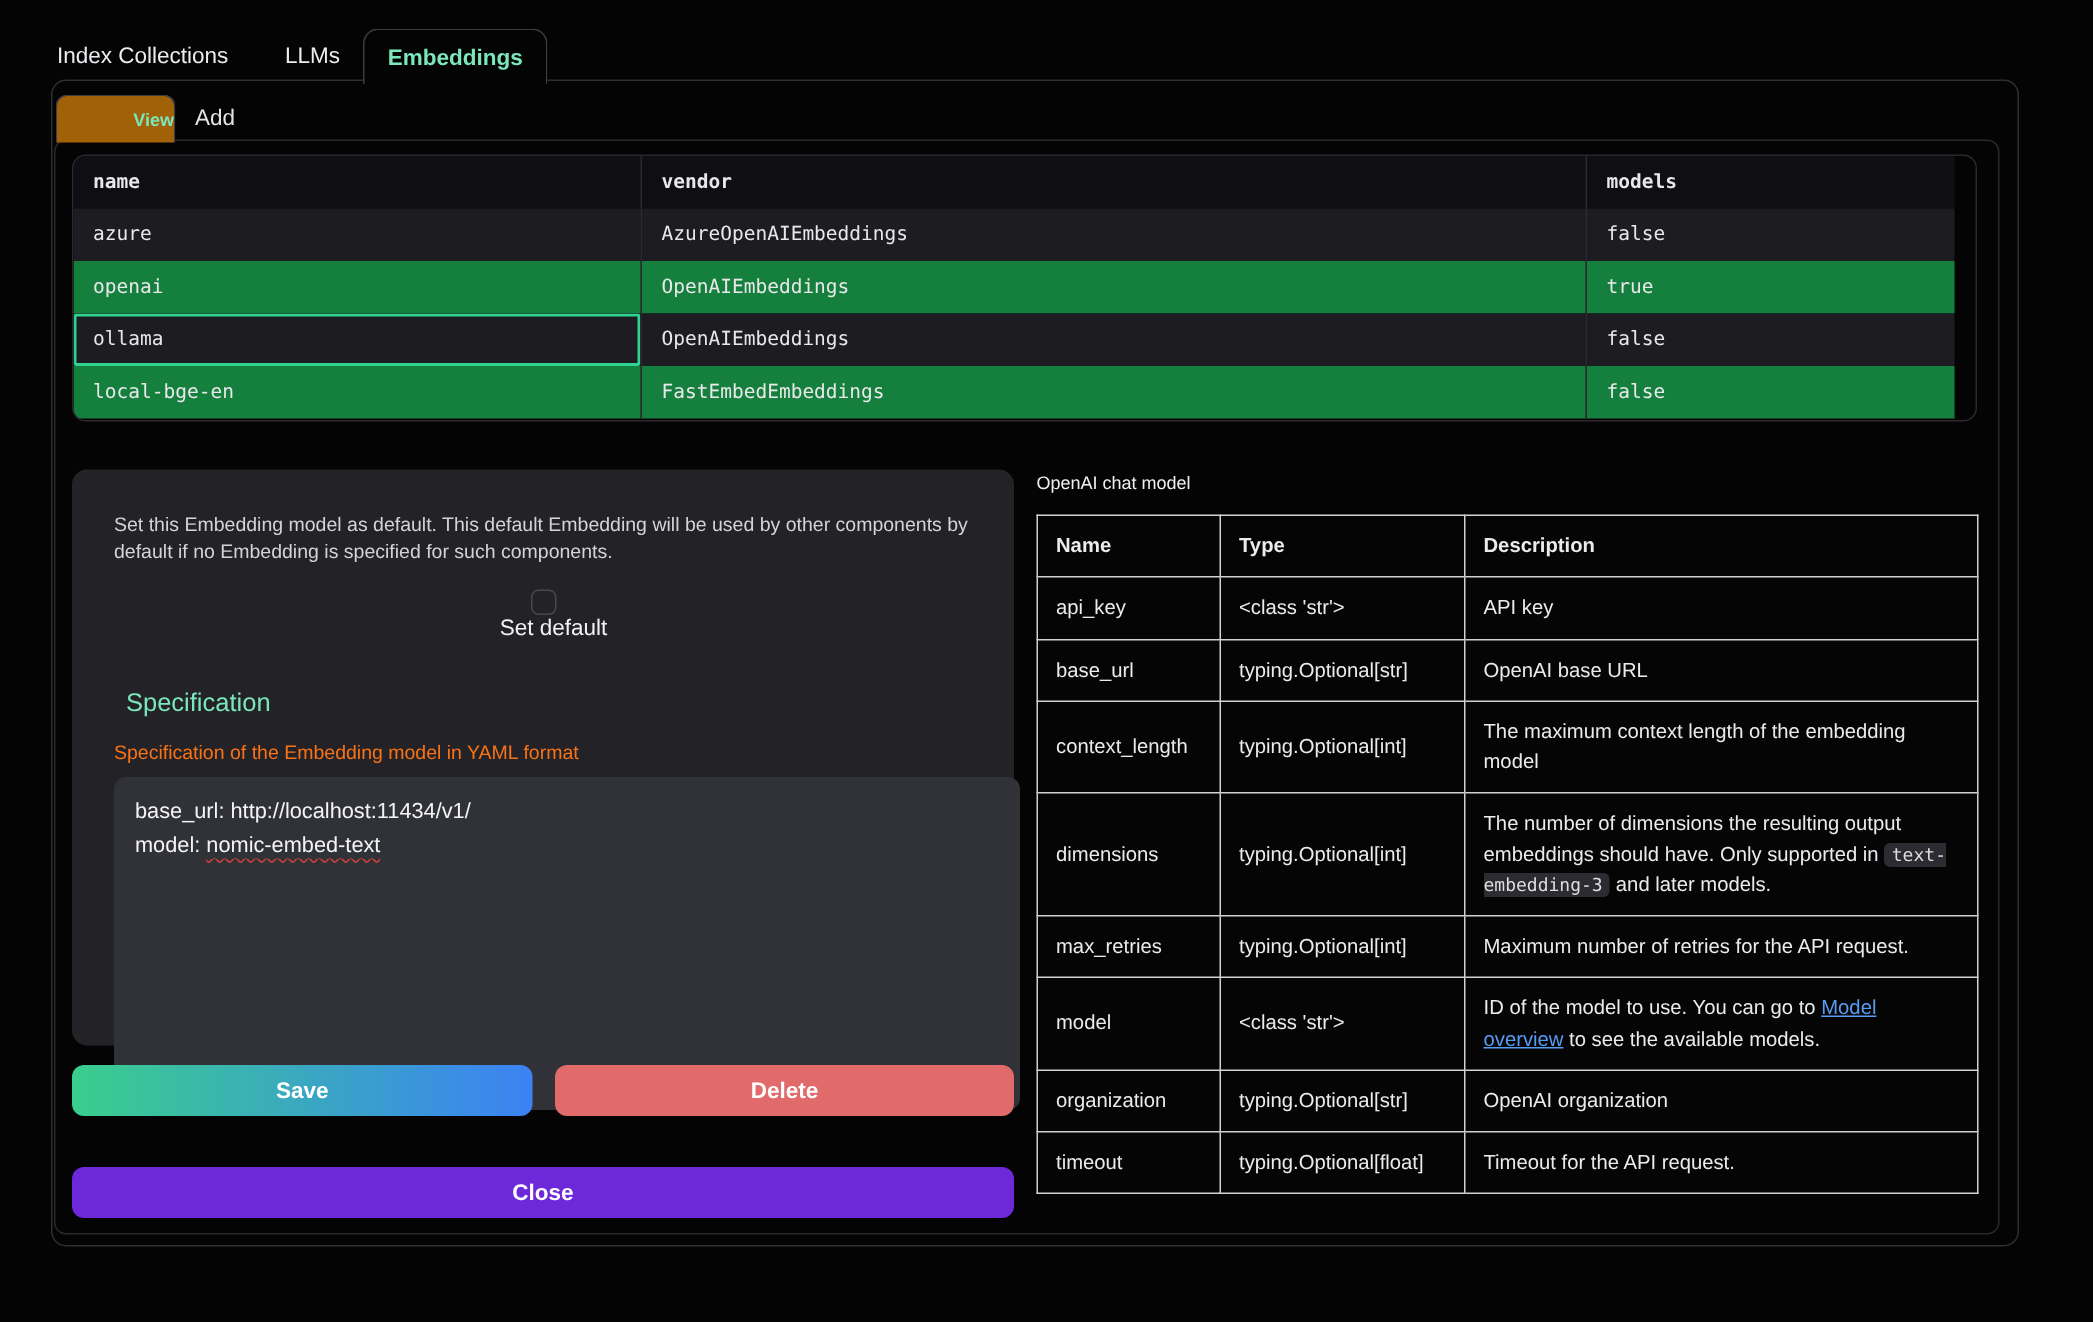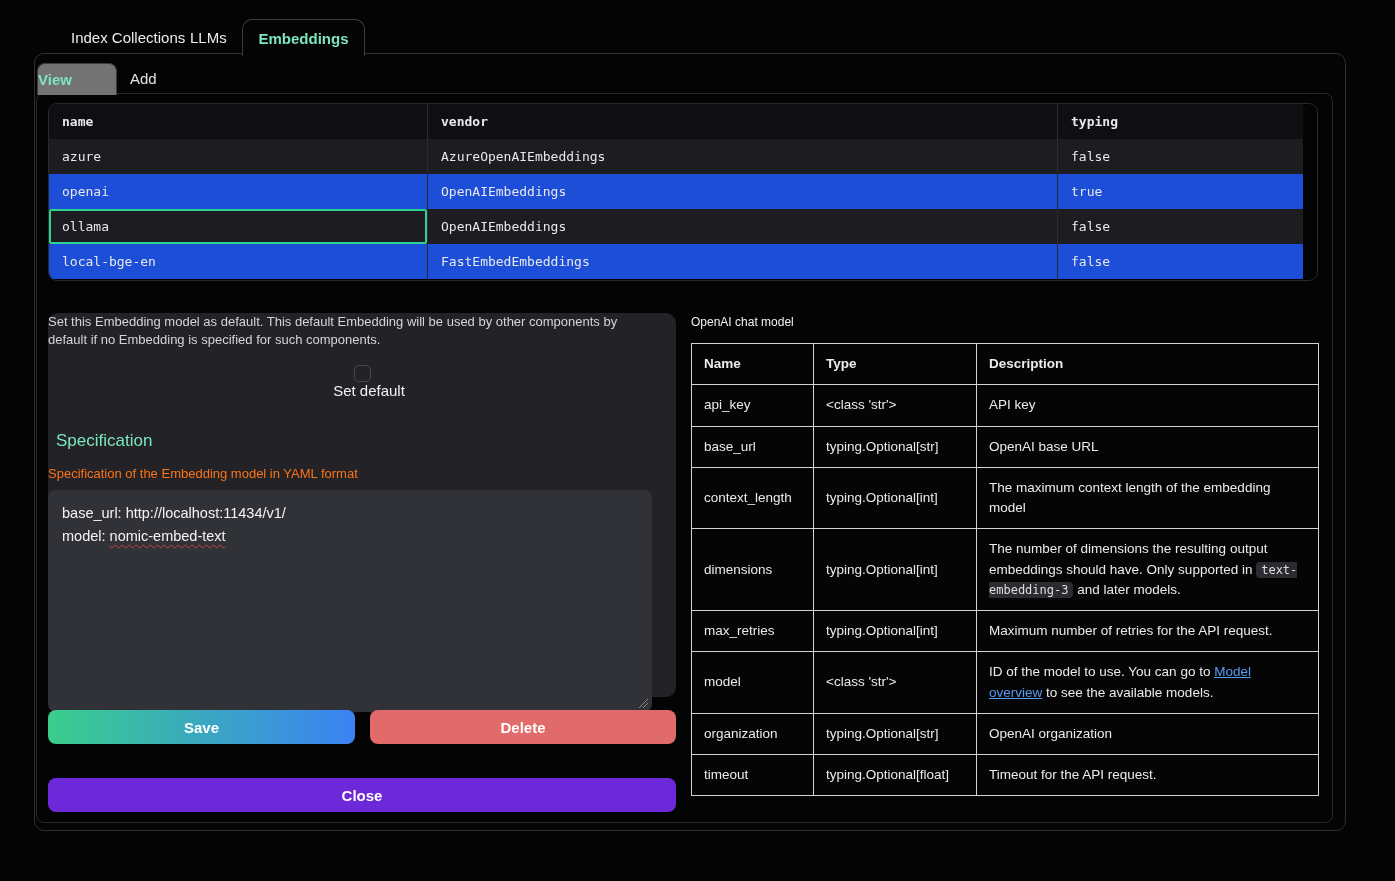--- a/index.html
+++ b/index.html
@@ -1,57 +1,57 @@
 <!DOCTYPE html>
 <html><head>
 <meta charset="utf-8">
 <style>
   html,body{margin:0;padding:0;background:#040405;}
   body{position:relative;width:1395px;height:881px;overflow:hidden;
        font-family:"Liberation Sans",sans-serif;-webkit-font-smoothing:antialiased;}
 
   
   .toptab-label{position:absolute;top:29px;font-size:15px;color:#ececf0;cursor:pointer;}
-  #tab-index{left:38px;margin-left:33px;}
+  #tab-index{left:38px;}
   #tab-llms{left:190px;}
   .tab-embeddings{position:absolute;left:242px;top:19px;width:121px;height:36px;
       background:#040405;border:1px solid #3c3c42;border-bottom:none;
       border-radius:10px 10px 0 0;z-index:3;display:flex;align-items:center;justify-content:center;
       color:var(--accent,#7ce6bd);font-weight:700;font-size:15px;cursor:pointer;}
 
   
   .outer-panel{position:absolute;left:34px;top:53px;width:1310px;height:776px;
       border:1px solid #2e2e33;border-radius:10px;z-index:1;}
   .inner-panel{position:absolute;left:36px;top:93px;width:1295px;height:728px;
       border:1px solid #28282d;border-radius:8px;z-index:2;}
 
   
-  .tab-view{position:absolute;left:37px;top:63px;width:78px;height:31px;background:#737373;
+  .tab-view{position:absolute;left:37px;top:63px;width:78px;height:31px;background:#a16207;
       border:1px solid #3c3c42;border-bottom:none;border-radius:8px 8px 0 0;z-index:4;
-      display:flex;align-items:center;justify-content:flex-start;color:var(--accent,#7ce6bd);
-      font-weight:700;font-size:15px;cursor:pointer;}
+      display:flex;align-items:center;justify-content:flex-end;color:var(--accent,#7ce6bd);
+      font-weight:700;font-size:12px;cursor:pointer;}
   #subtab-add{position:absolute;left:130px;top:70px;font-size:15px;color:#e4e4e8;z-index:4;cursor:pointer;}
 
   
   .data-table-wrap{position:absolute;left:48px;top:103px;width:1270px;height:178px;
       border:1px solid #29292e;border-radius:9px;box-sizing:border-box;
       padding:0 14px 0 0;overflow:hidden;z-index:4;}
   table.data-table{width:100%;border-collapse:separate;border-spacing:0;
       font-family:"DejaVu Sans Mono",monospace;font-size:13px;color:#e8e8ea;table-layout:fixed;}
   table.data-table th{height:35px;text-align:left;padding:0 0 0 13px;background:#0f0f13;
       font-weight:700;box-sizing:border-box;overflow:hidden;}
   table.data-table td{height:35px;padding:0 0 0 13px;box-sizing:border-box;overflow:hidden;cursor:pointer;}
   table.data-table tr.row-odd td{background:#1c1c21;}
-  table.data-table tr.row-even td{background:#1d4ed8;}
+  table.data-table tr.row-even td{background:#15803d;}
   table.data-table th+th, table.data-table td+td{border-left:1px solid #2a2a30;}
   td.selected-cell{box-shadow:inset 0 0 0 2px var(--selection,#2fd391);border-radius:2px;}
 
   
   .config-panel{position:absolute;left:48px;top:313px;width:628px;height:384px;
-      background:#232327;border-radius:10px;box-sizing:border-box;padding:0;z-index:4;}
+      background:#232327;border-radius:10px;box-sizing:border-box;padding:28px;z-index:4;}
   .default-desc{font-size:13px;line-height:1.42;color:#d4d4d8;width:596px;}
   .checkbox-row{margin-top:15px;display:flex;align-items:center;flex-direction:column;}
   .checkbox{width:17px;height:17px;border:1.5px solid #47474e;border-radius:5px;
       background:transparent;box-sizing:border-box;cursor:pointer;flex:none;}
   .checkbox-label{margin-left:14px;font-size:15px;color:#f2f2f4;cursor:pointer;}
   .spec-heading{margin:32px 0 0 8px;color:var(--accent,#5fe0a8);font-weight:400;font-size:17px;}
   .spec-desc{margin-top:15px;font-size:13px;color:#f97316;}
   .editor{position:relative;margin-top:9px;width:604px;height:222px;background:#303238;
       border-radius:8px;box-sizing:border-box;padding:12px 14px;font-size:14.5px;
       color:#f4f4f6;line-height:1.6;cursor:text;}
@@ -101,21 +101,21 @@
   <table class="data-table">
     <colgroup>
         <col style="width:378px">
         <col style="width:630px">
         <col>
       </colgroup>
     <thead>
         <tr id="emb-head">
           <th>name</th>
           <th>vendor</th>
-          <th>typing</th>
+          <th>models</th>
         </tr>
       </thead>
     <tbody id="emb-body">
         <tr class="row-odd">
           <td>azure</td>
           <td>AzureOpenAIEmbeddings</td>
           <td>false</td>
         </tr>
         <tr class="row-even">
           <td>openai</td>

